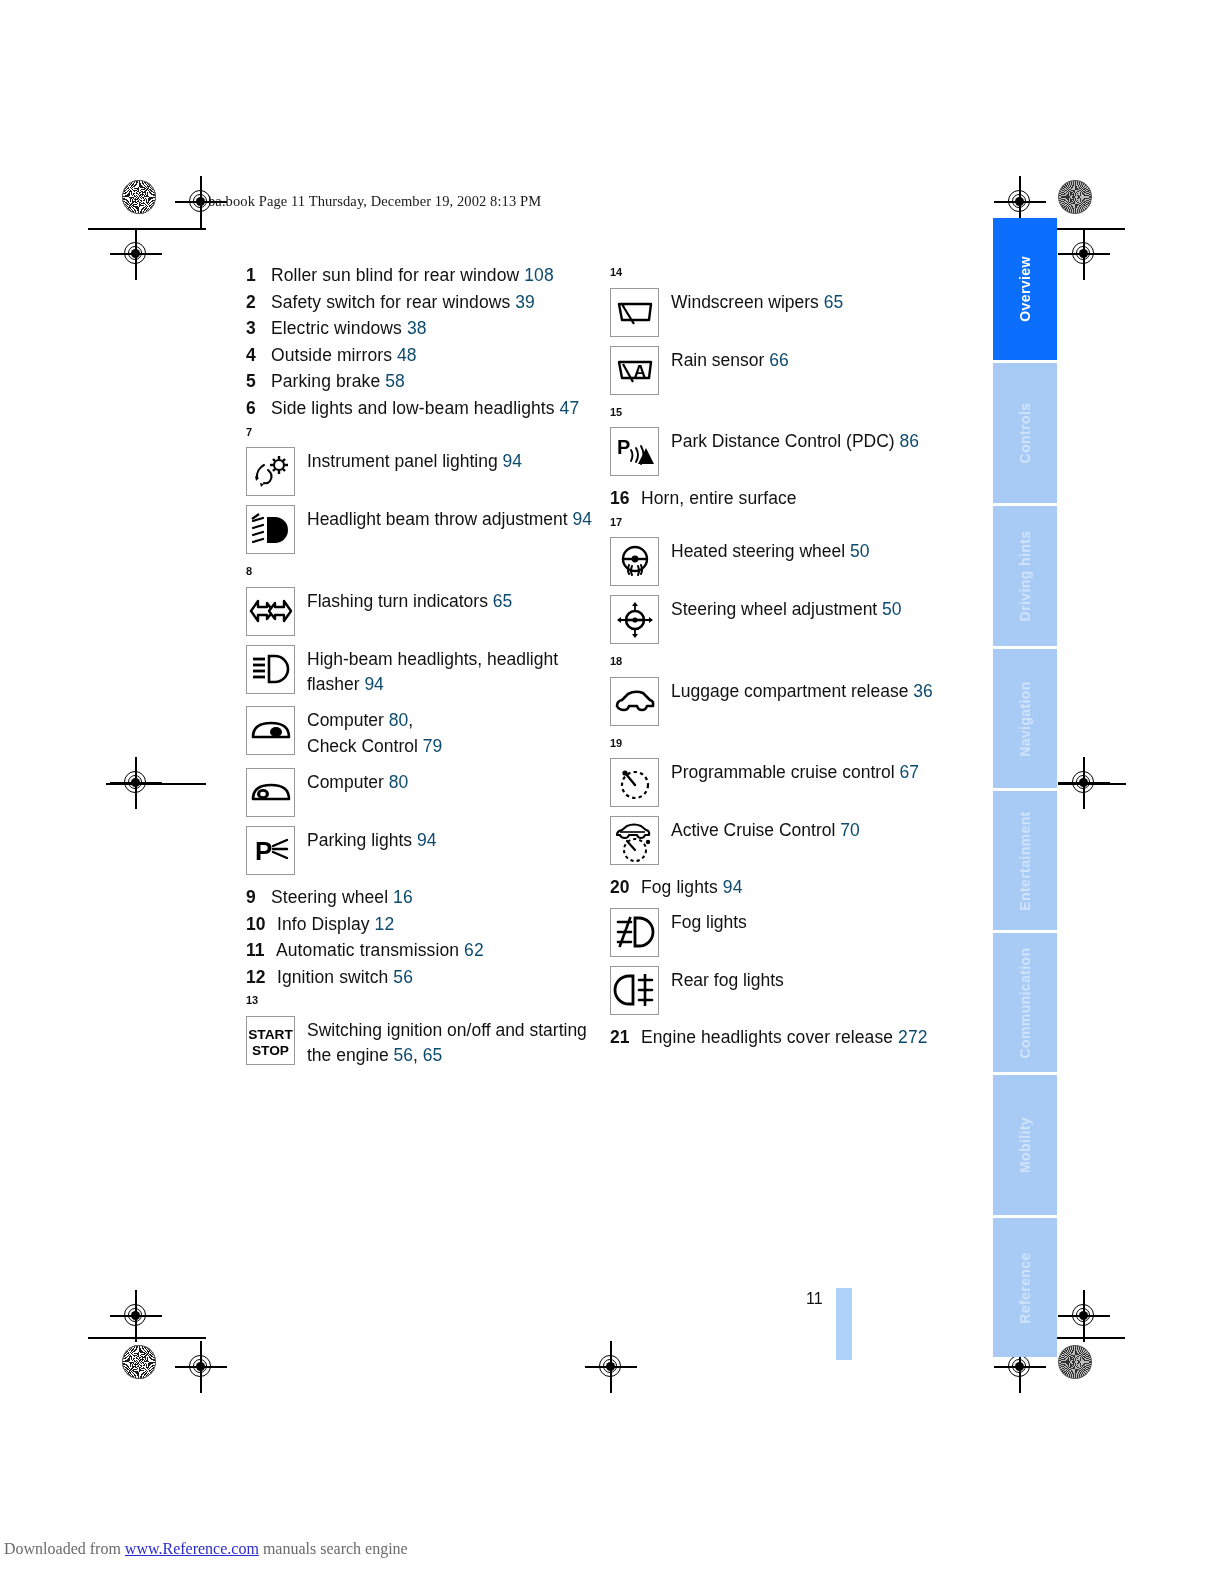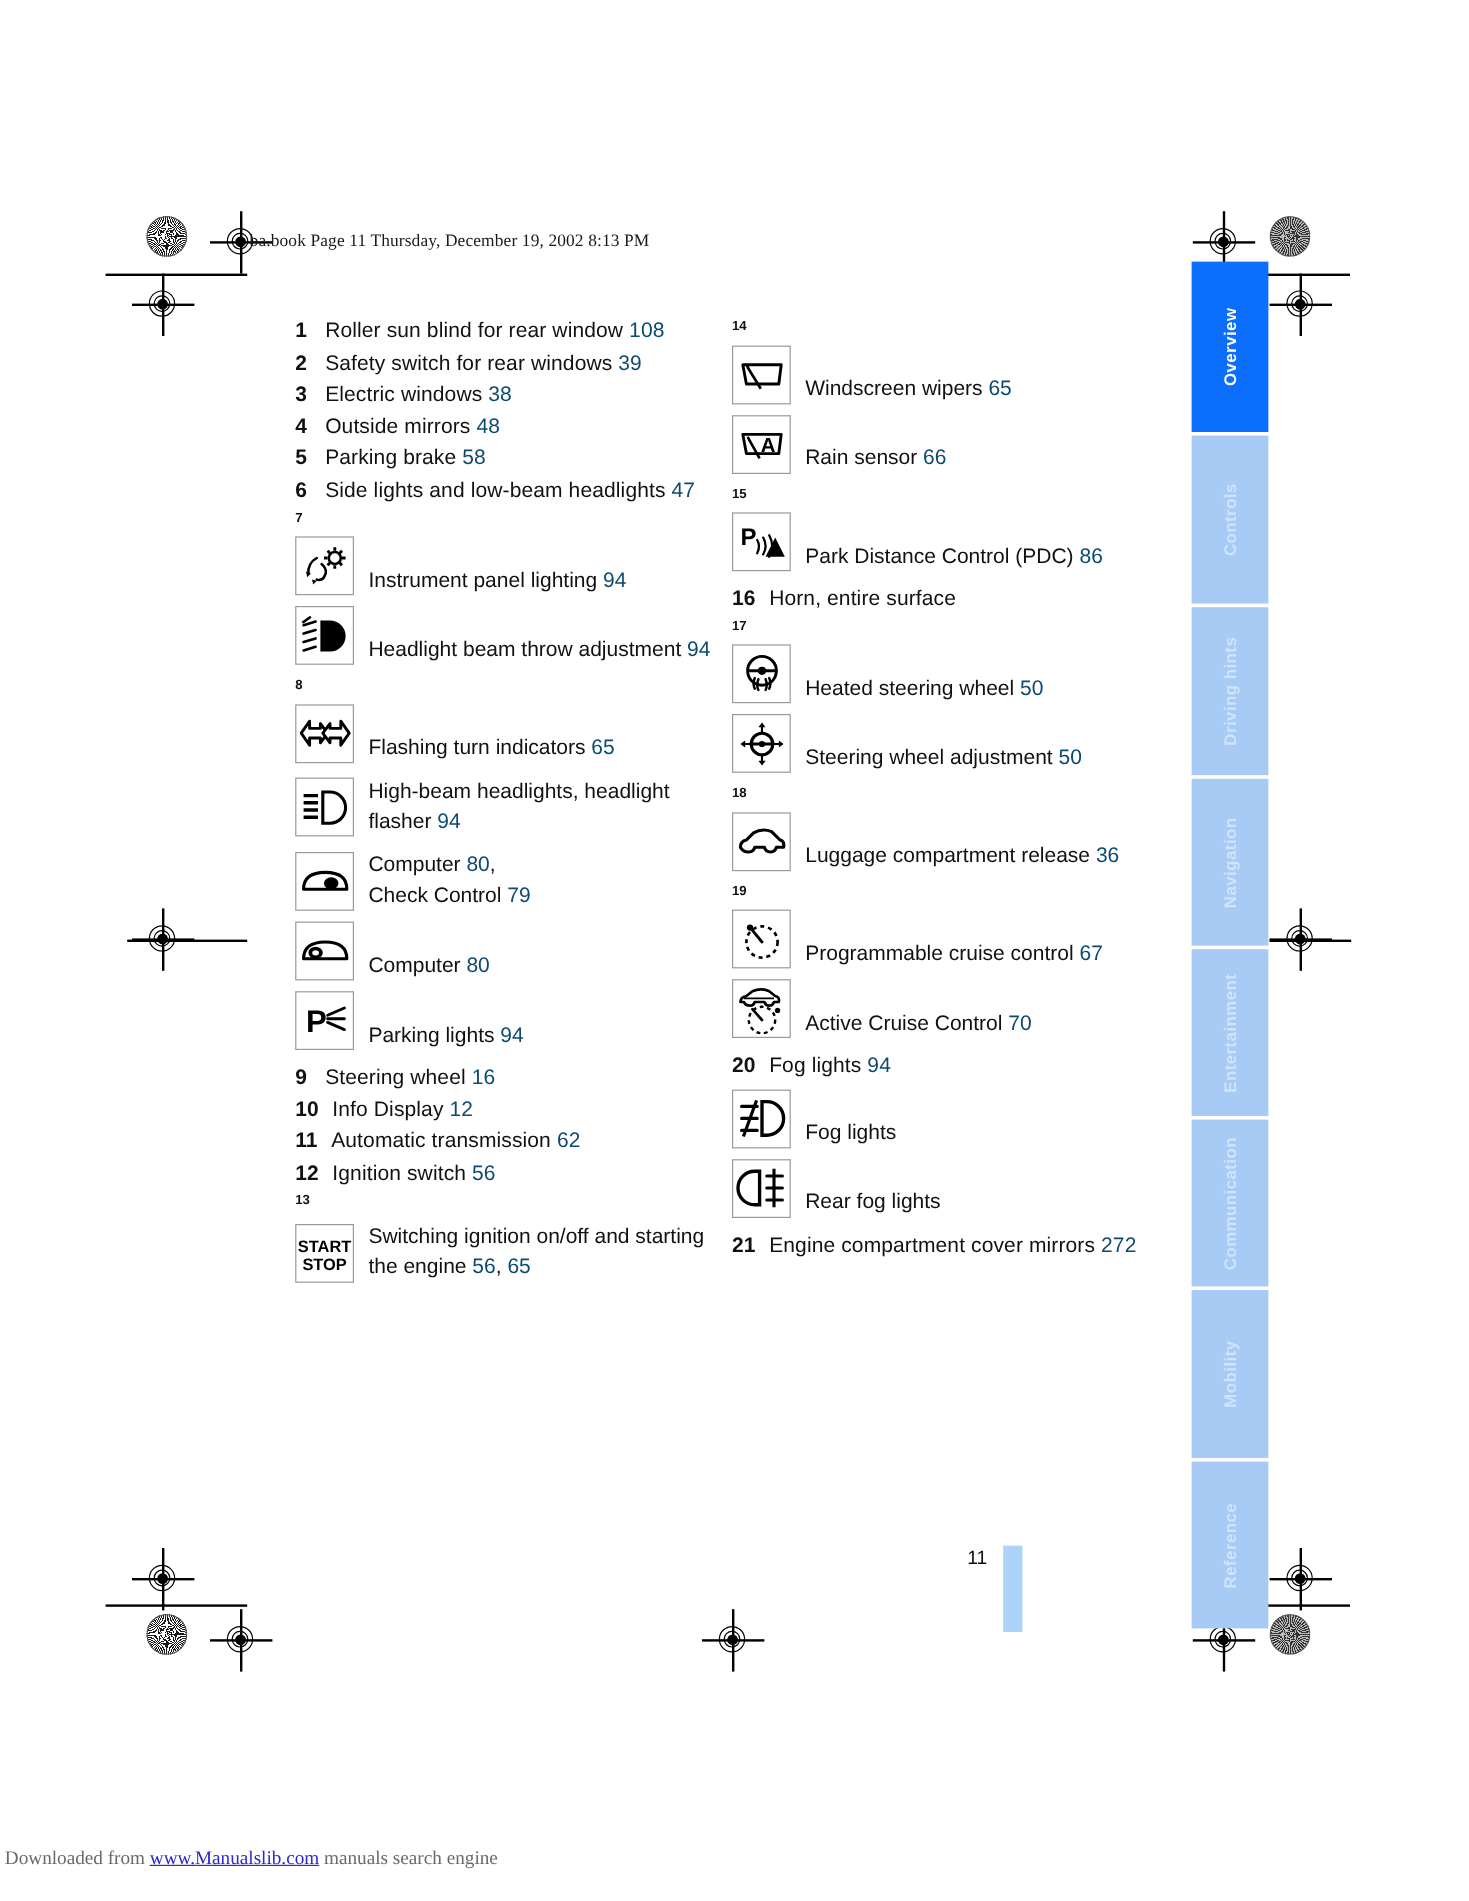--- a/index.html
+++ b/index.html
@@ -36,21 +36,21 @@
   .col-right{left:610px;width:360px;}
 
   .plain{font-size:17.5px;line-height:1.52;color:#111;white-space:nowrap;
      margin-bottom:0px;font-weight:400;letter-spacing:.1px;}
   .plain .num{font-weight:bold;display:inline-block;min-width:20px;}
   .plain .num.w2{min-width:26px;}
   .pg{color:#0c4a6e;}
 
   .grouphdr{font-size:11px;font-weight:bold;line-height:1.5;color:#111;margin-top:2px;}
 
-  .icorow{display:flex;align-items:flex-end;margin:7px 0 9px 0;}
+  .icorow{display:flex;align-items:flex-start;margin:7px 0 9px 0;}
   .icobox{width:49px;height:49px;border:1px solid #999;background:#fff;
      flex:0 0 49px;display:flex;align-items:center;justify-content:center;
      box-sizing:border-box;}
   .icobox svg{display:block;}
   .icolabel{font-size:17.5px;line-height:1.45;color:#111;padding-left:12px;padding-top:2px;}
 
   .wrap2{white-space:normal;}
 
   
   .tabs{position:absolute;left:993px;top:218px;width:64px;}
@@ -414,21 +414,21 @@
           <g stroke="#000" stroke-width="2.6" stroke-linecap="round">
             <line x1="26" y1="12" x2="39" y2="12"></line>
             <line x1="26" y1="22" x2="39" y2="22"></line>
             <line x1="26" y1="32" x2="39" y2="32"></line>
           </g>
           <line x1="32" y1="6" x2="32" y2="38" stroke="#000" stroke-width="2.6"></line>
         </svg>
       </div>
       <div class="icolabel"><span>Rear fog lights</span></div>
     </div>
-    <div class="plain wrap2" style="white-space: normal;"><span class="num w2">21</span><span> Engine compartment cover mirrors  </span><span class="pg">272</span></div>
+    <div class="plain wrap2" style="white-space: normal;"><span class="num w2">21</span><span> Engine headlights cover release  </span><span class="pg">272</span></div>
   </div>
 
 <div class="tabs" id="tabs">
     <div class="tab active" style="height: 142px;">
       <span class="vtext">Overview</span>
     </div>
     <div class="tab idle" style="height: 140px;">
       <span class="vtext">Controls</span>
     </div>
     <div class="tab idle" style="height: 140px;">
@@ -448,14 +448,14 @@
     </div>
     <div class="tab idle" style="height: 139px;">
       <span class="vtext">Reference</span>
     </div>
   </div>
 
 <div class="pagenum">11</div>
 <div class="pagebar"></div>
 
 <div class="footer">
-  <span>Downloaded from </span><a href="#">www.Manualslib.com</a><span> manuals search engine</span>
+  <span>Downloaded from </span><a href="#">www.Reference.com</a><span> manuals search engine</span>
 </div>
 
 </body></html>

